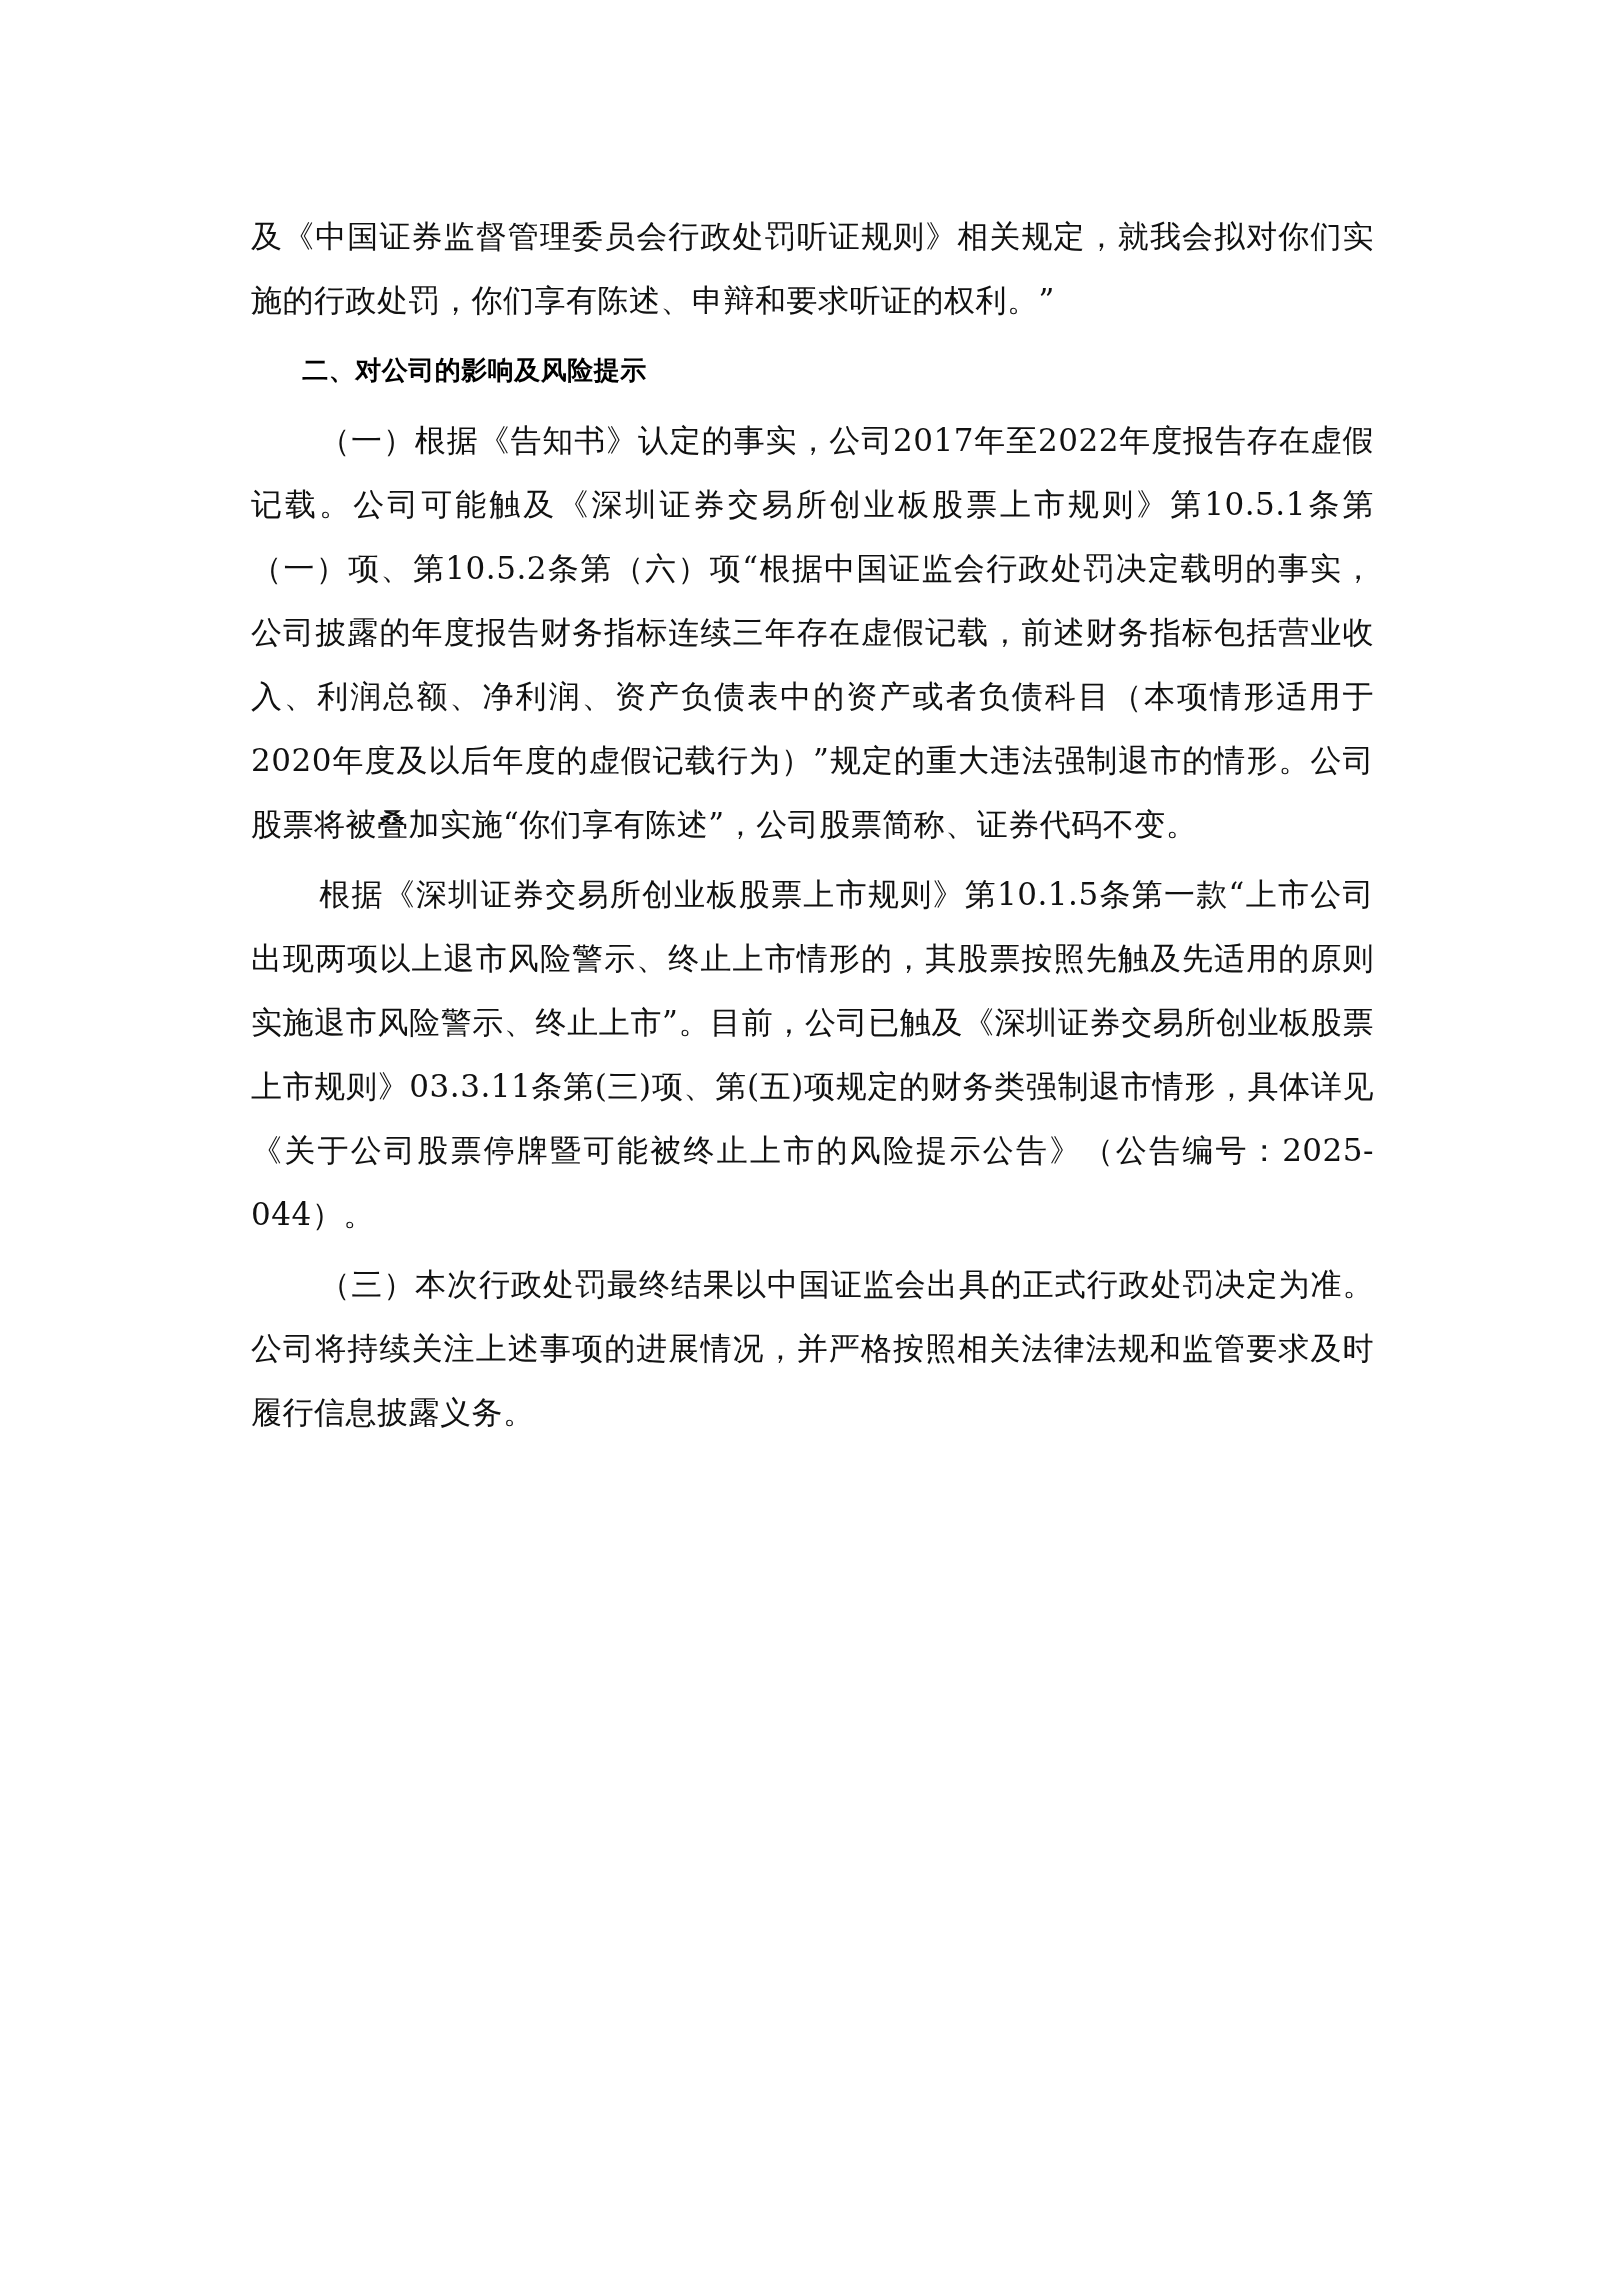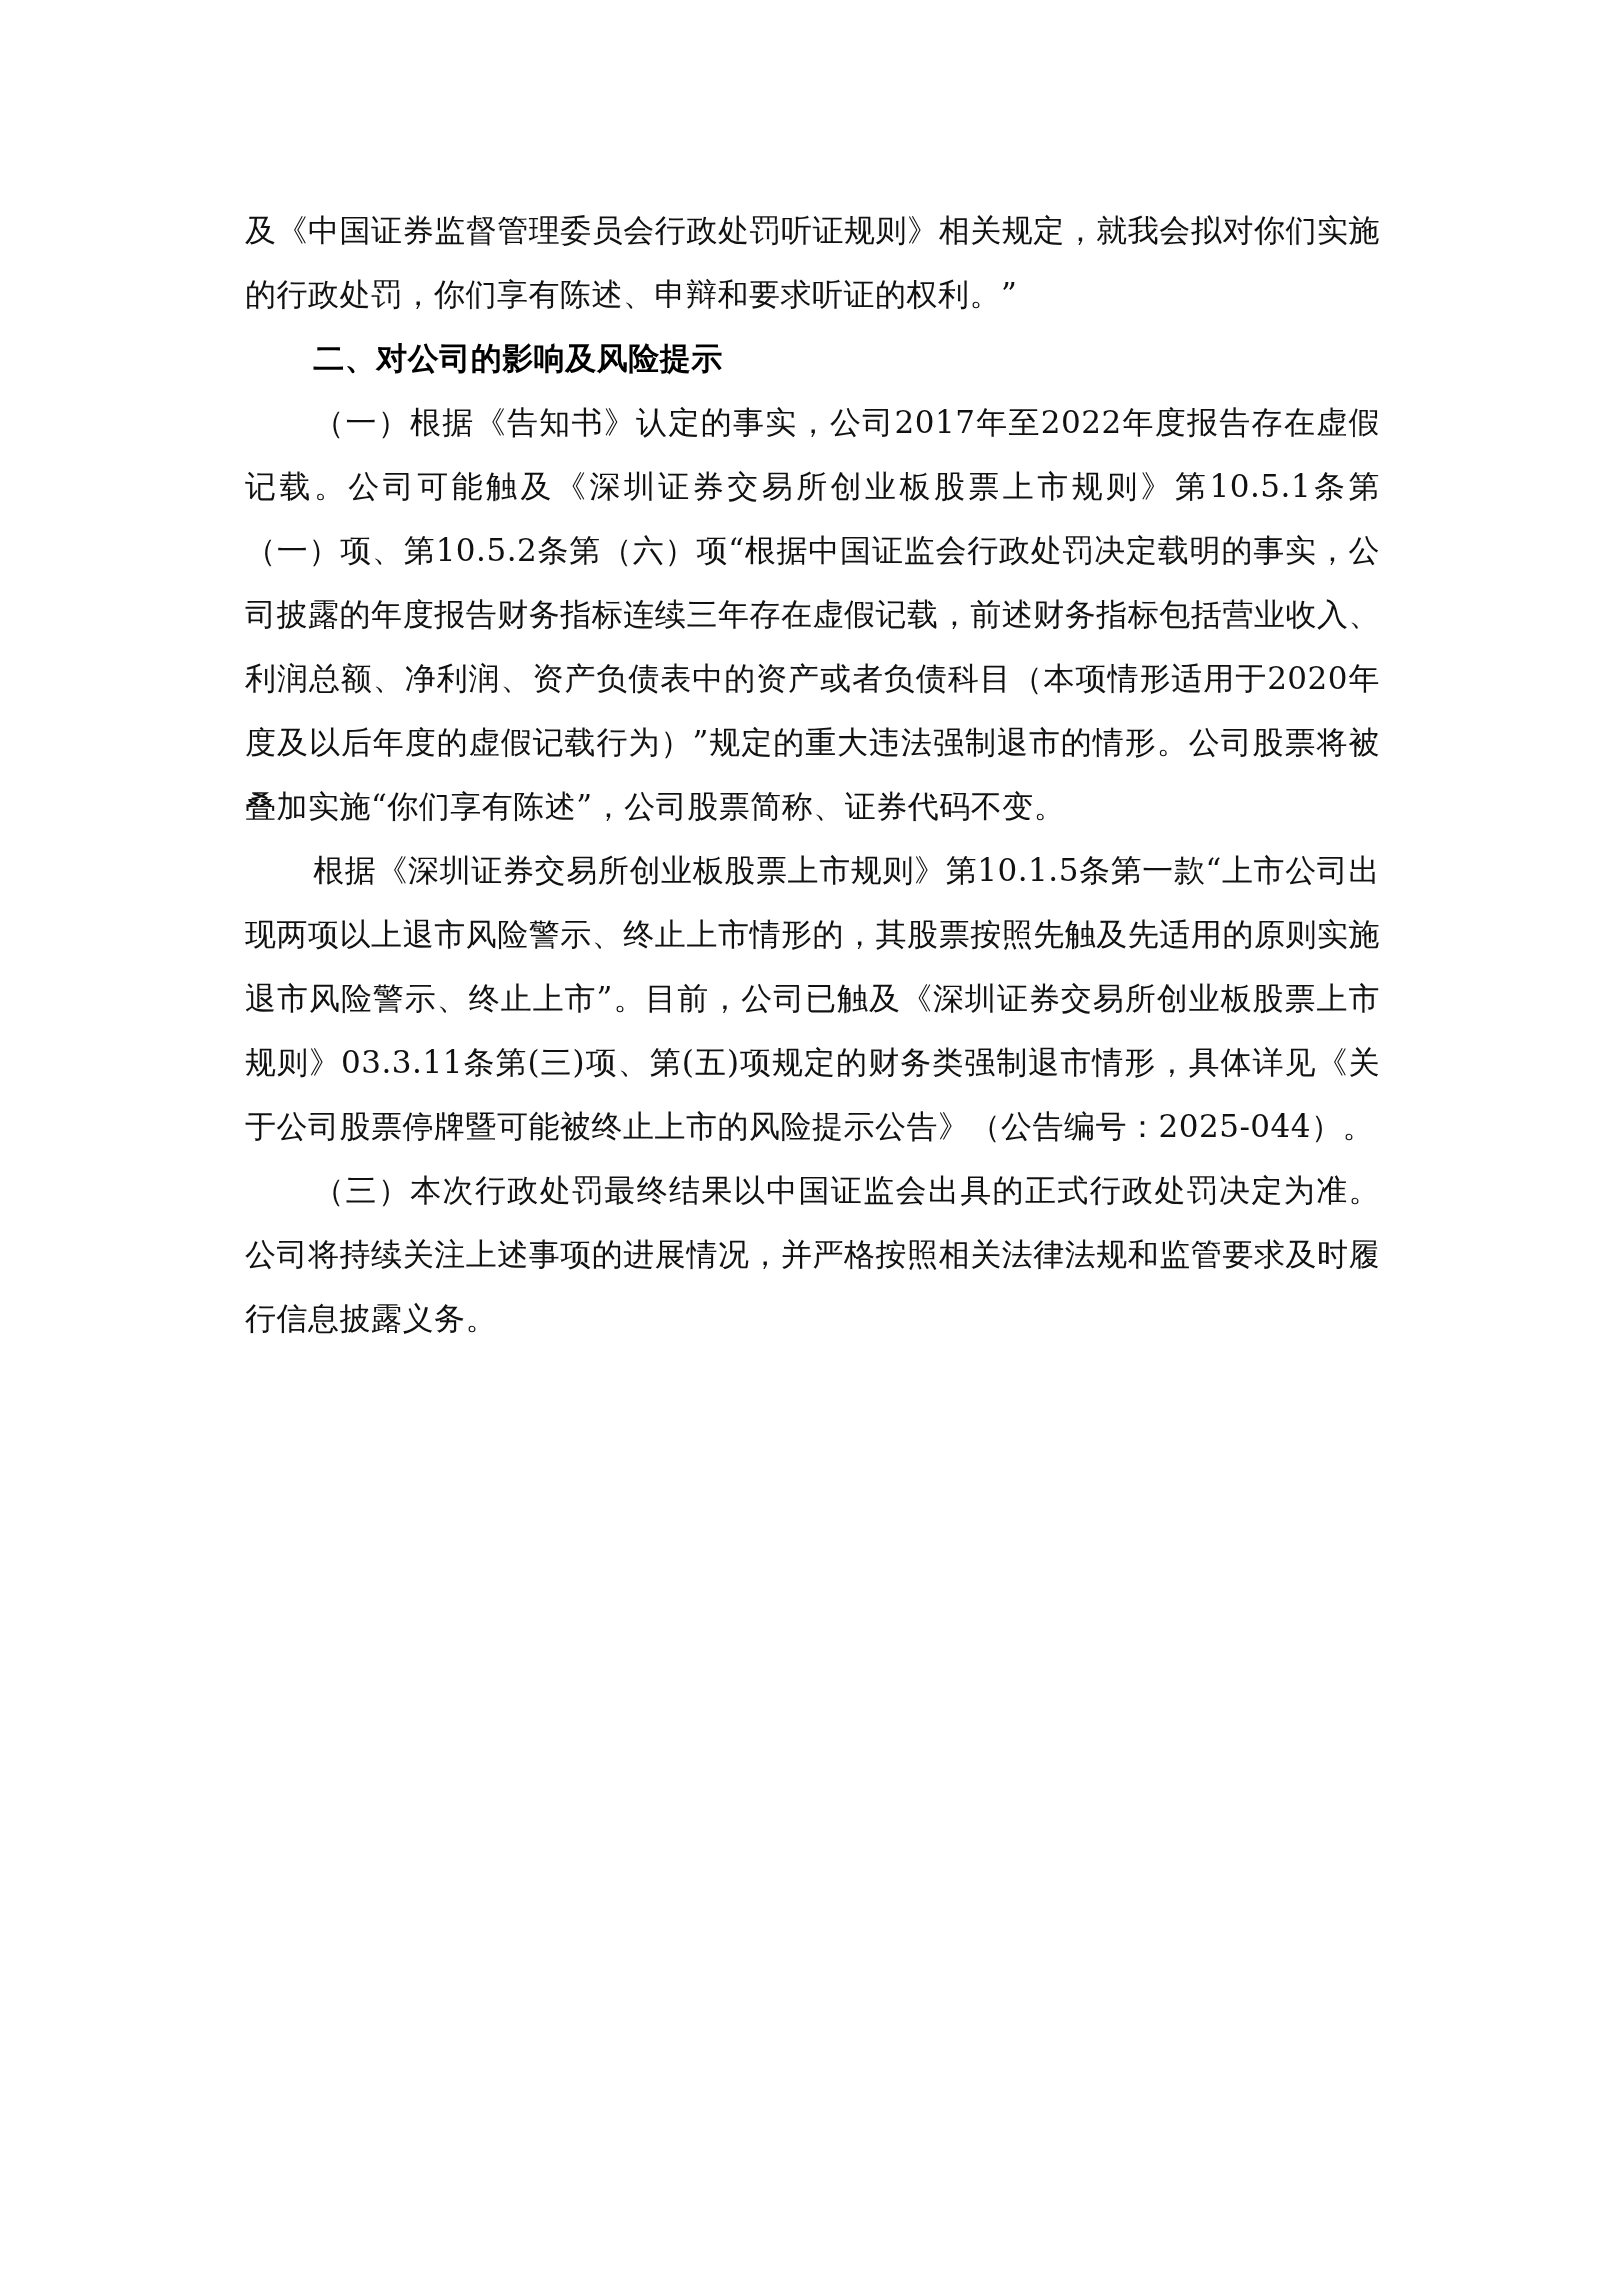--- a/index.html
+++ b/index.html
@@ -20,30 +20,30 @@
       width: 1135px;
       font-family: "DejaVu Serif", "Liberation Serif", serif;
       font-size: 31px;
       line-height: 64px;
       color: #111111;
       text-align: justify;
       text-justify: inter-character;
       letter-spacing: 0.5px;
     }
     .para {
-      margin: 0;
+      margin: 6px;
       padding: 0;
     }
     .indent {
       text-indent: 2.2em;
     }
     .heading {
       font-family: "DejaVu Sans", "Liberation Sans", sans-serif;
       font-weight: bold;
-      font-size: 31px;
+      font-size: 26px;
       text-indent: 2.2em;
       margin: 0;
       color: #000000;
     }
   </style>
 </head>
 <body>
 
 <div class="page">
   <p class="para">及《中国证券监督管理委员会行政处罚听证规则》相关规定，就我会拟对你们实施的行政处罚，你们享有陈述、申辩和要求听证的权利。”</p>

